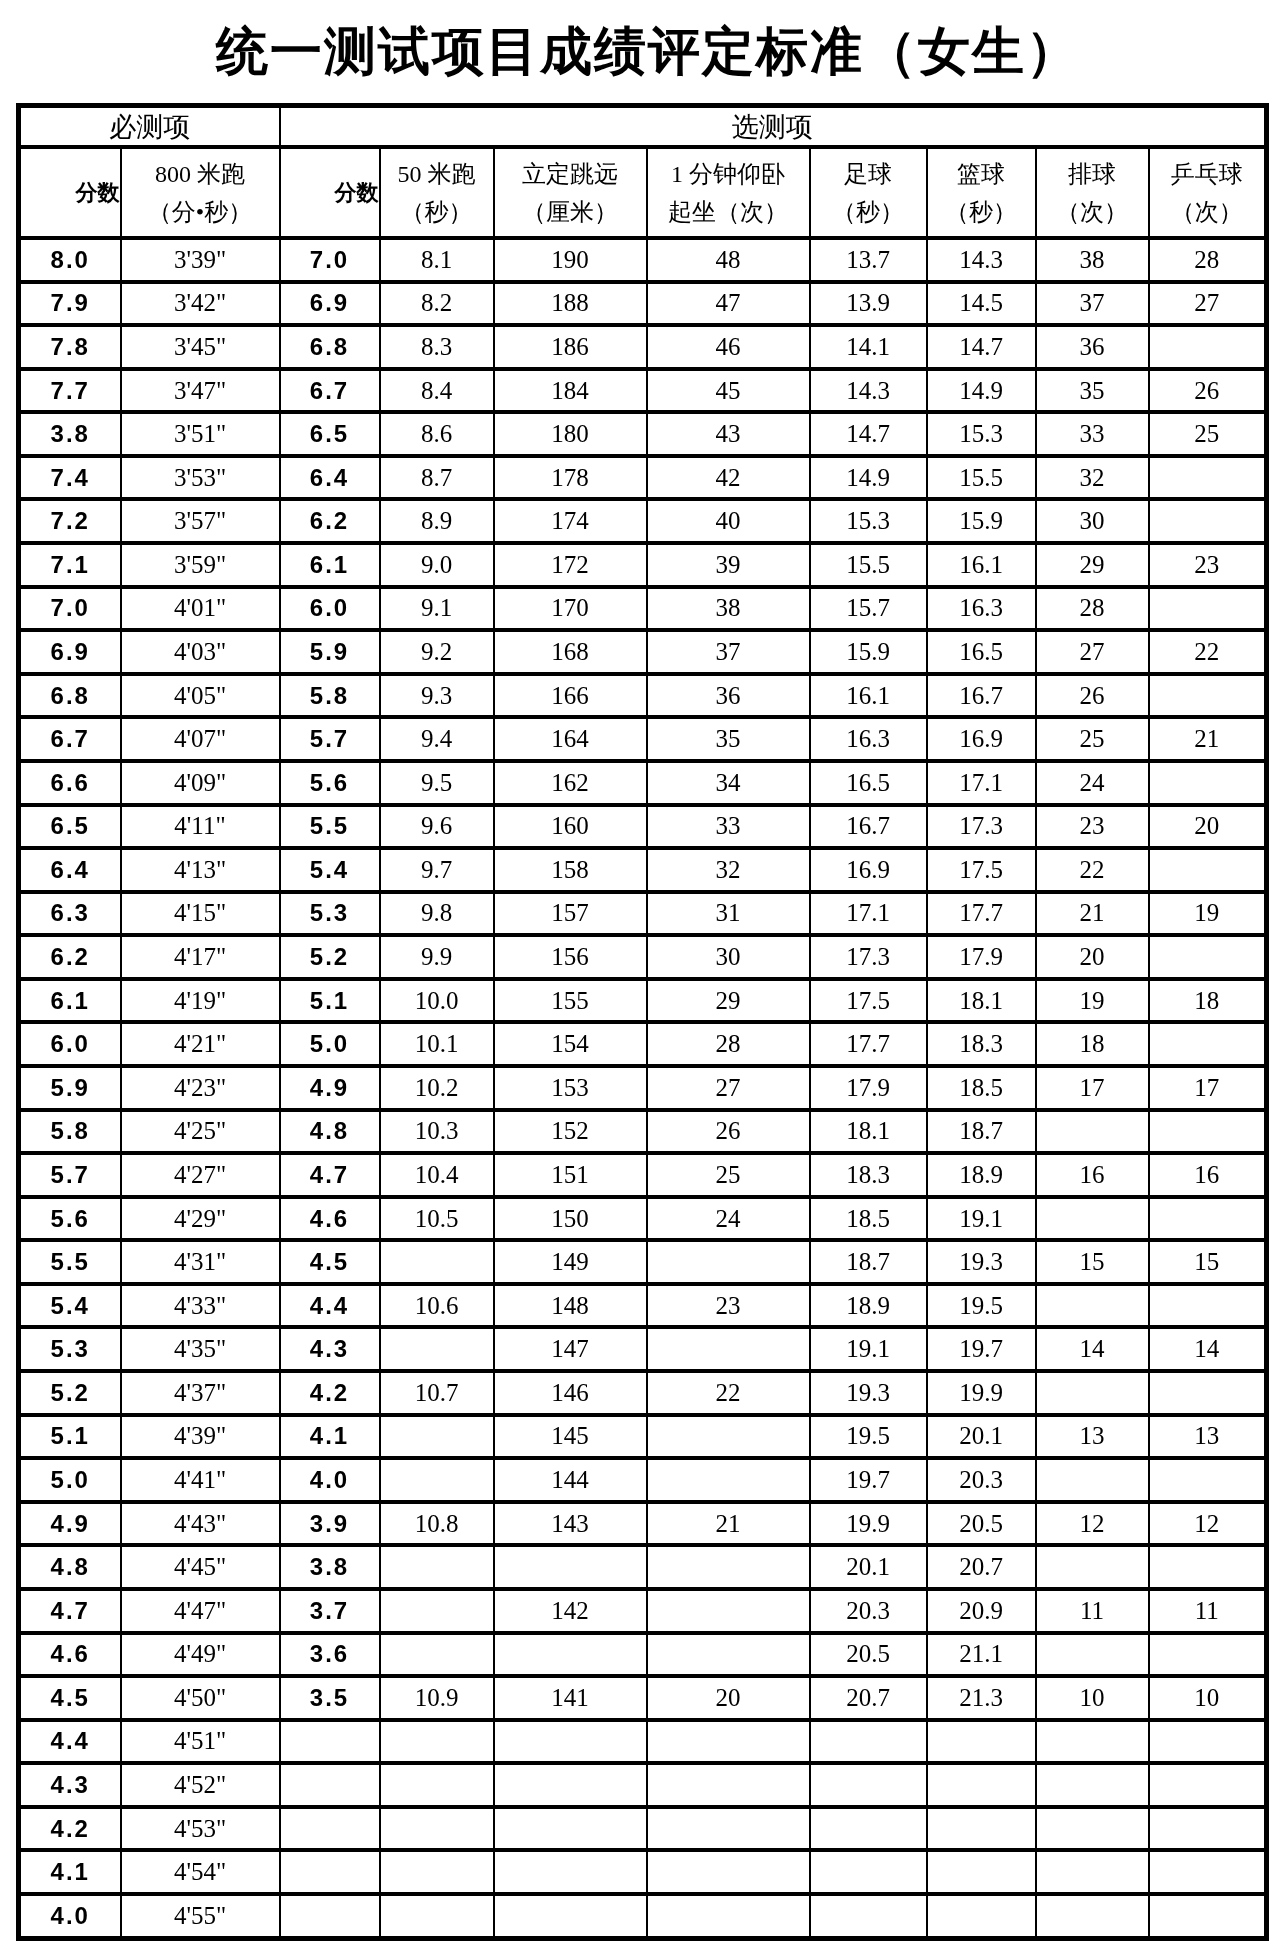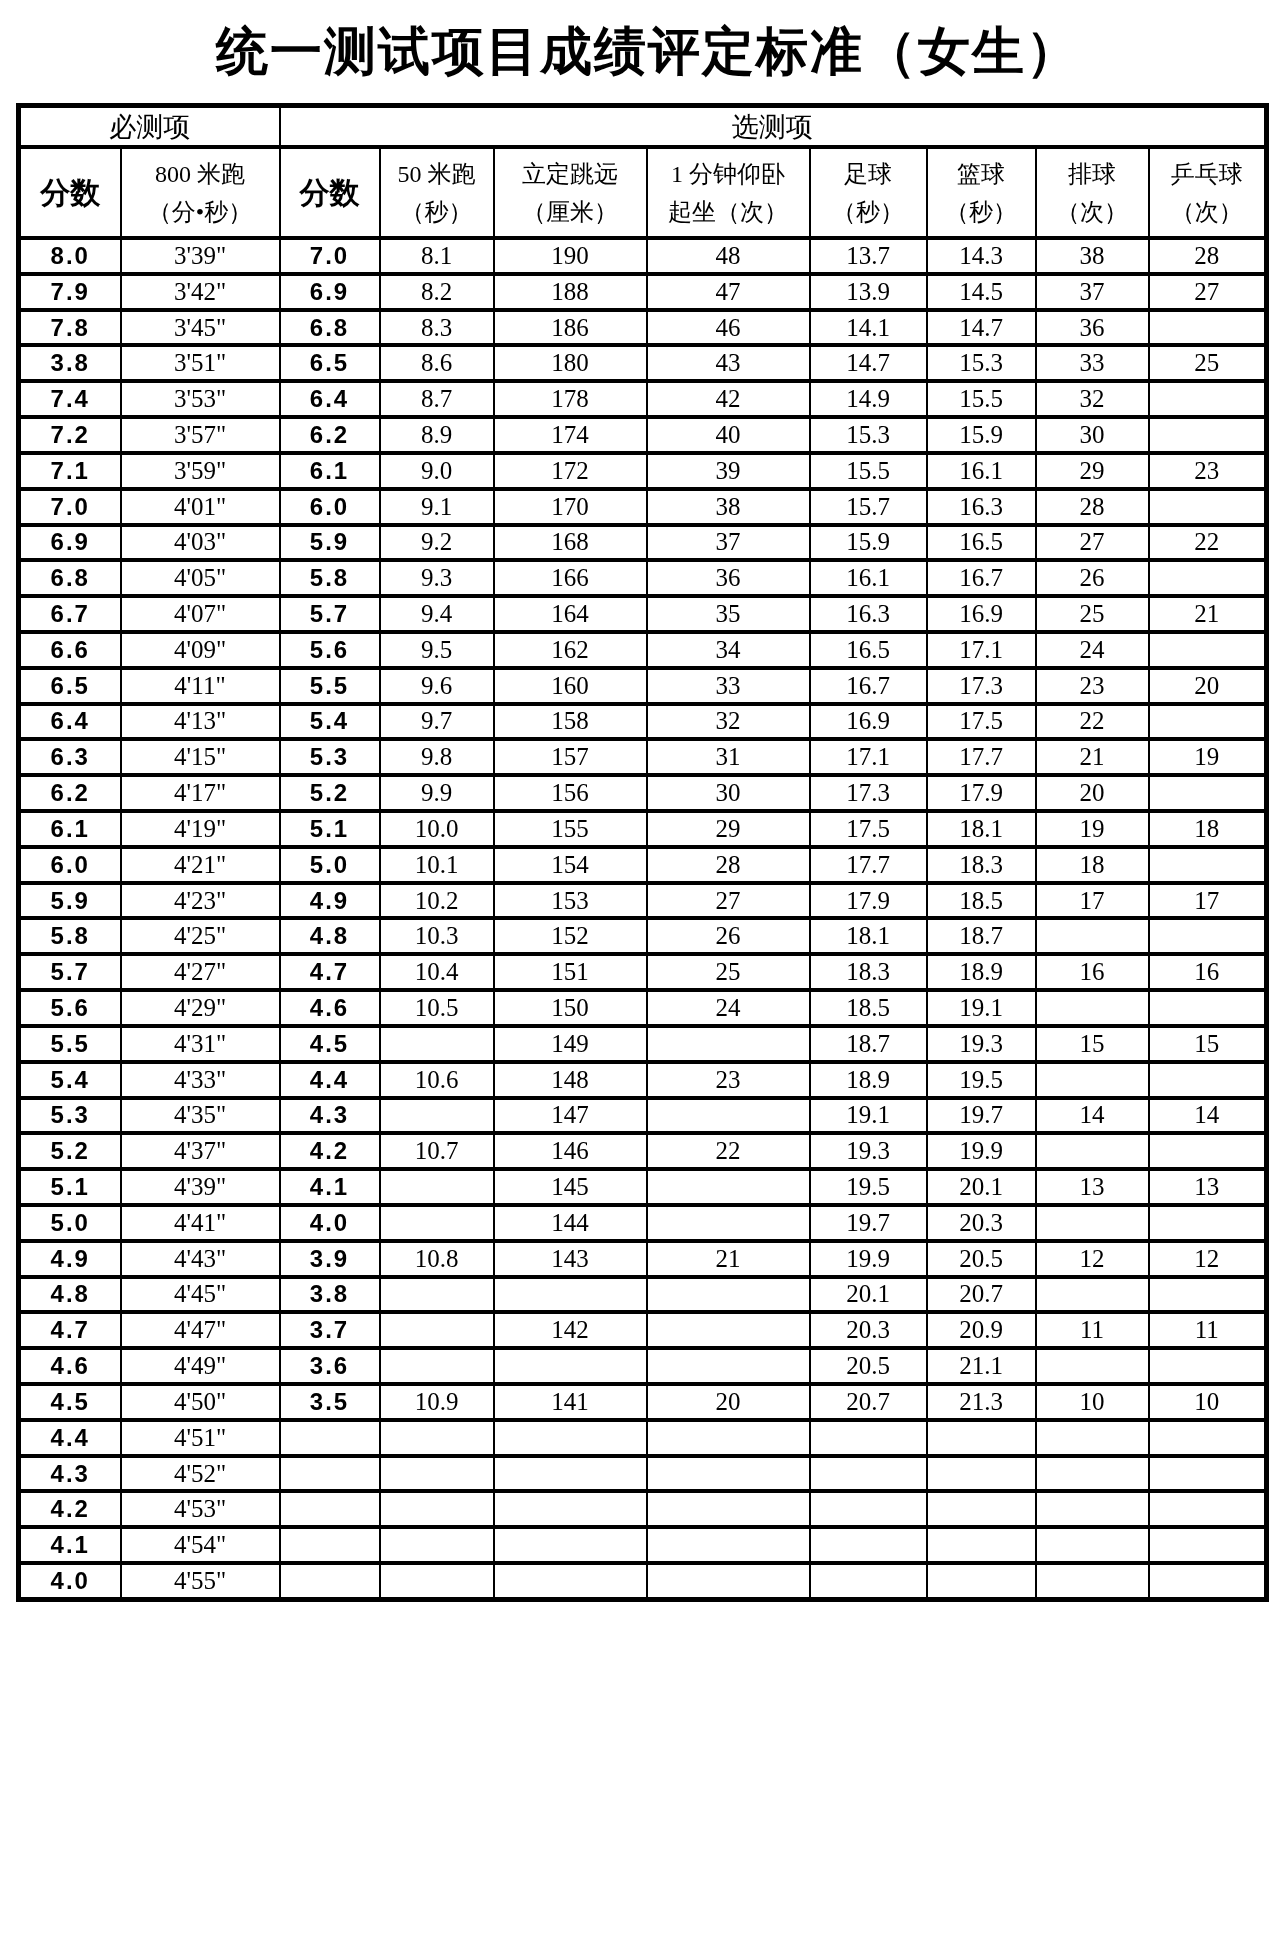--- a/index.html
+++ b/index.html
@@ -25,21 +25,21 @@
     font-weight: bold;
     letter-spacing: 2px;
     font-family: Liberation Mono, monospace;
     white-space: nowrap;
   }
   table.standards {
     position: absolute;
     left: 16px;
     top: 103px;
     width: 1247px;
-    height: 1499px;
+    height: 1838px;
     border-collapse: collapse;
     table-layout: fixed;
     border: 5px solid #000;
   }
   table.standards th,
   table.standards td {
     border-left: 2px solid #000;
     border-right: 2px solid #000;
     border-top: 4px solid #000;
     border-bottom: 4px solid #000;
@@ -60,21 +60,22 @@
     font-size: 24px;
     line-height: 38px;
   }
   tr.colhead-row th .head-label,
   tr.colhead-row th .head-unit {
     display: block;
   }
   tr.colhead-row th.score-head {
     font-family: "Liberation Sans", sans-serif;
     font-weight: bold;
-    font-size: 30px;
+    font-size: 22px;
+    text-align: right;
   }
   td.value-cell {
     font-size: 25px;
     font-family: "Liberation Serif", serif;
   }
   td.score-cell {
     font-family: "Liberation Sans", sans-serif;
     font-weight: bold;
     font-size: 24px;
     letter-spacing: 2px;
@@ -175,20 +176,32 @@
         <td class="score-cell">6.8</td>
         <td class="value-cell">8.3</td>
         <td class="value-cell">186</td>
         <td class="value-cell">46</td>
         <td class="value-cell">14.1</td>
         <td class="value-cell">14.7</td>
         <td class="value-cell">36</td>
         <td class="value-cell"></td>
       </tr>
       <tr>
+        <td class="score-cell">7.7</td>
+        <td class="value-cell">3'47"</td>
+        <td class="score-cell">6.7</td>
+        <td class="value-cell">8.4</td>
+        <td class="value-cell">184</td>
+        <td class="value-cell">45</td>
+        <td class="value-cell">14.3</td>
+        <td class="value-cell">14.9</td>
+        <td class="value-cell">35</td>
+        <td class="value-cell">26</td>
+      </tr>
+      <tr>
         <td class="score-cell">3.8</td>
         <td class="value-cell">3'51"</td>
         <td class="score-cell">6.5</td>
         <td class="value-cell">8.6</td>
         <td class="value-cell">180</td>
         <td class="value-cell">43</td>
         <td class="value-cell">14.7</td>
         <td class="value-cell">15.3</td>
         <td class="value-cell">33</td>
         <td class="value-cell">25</td>

